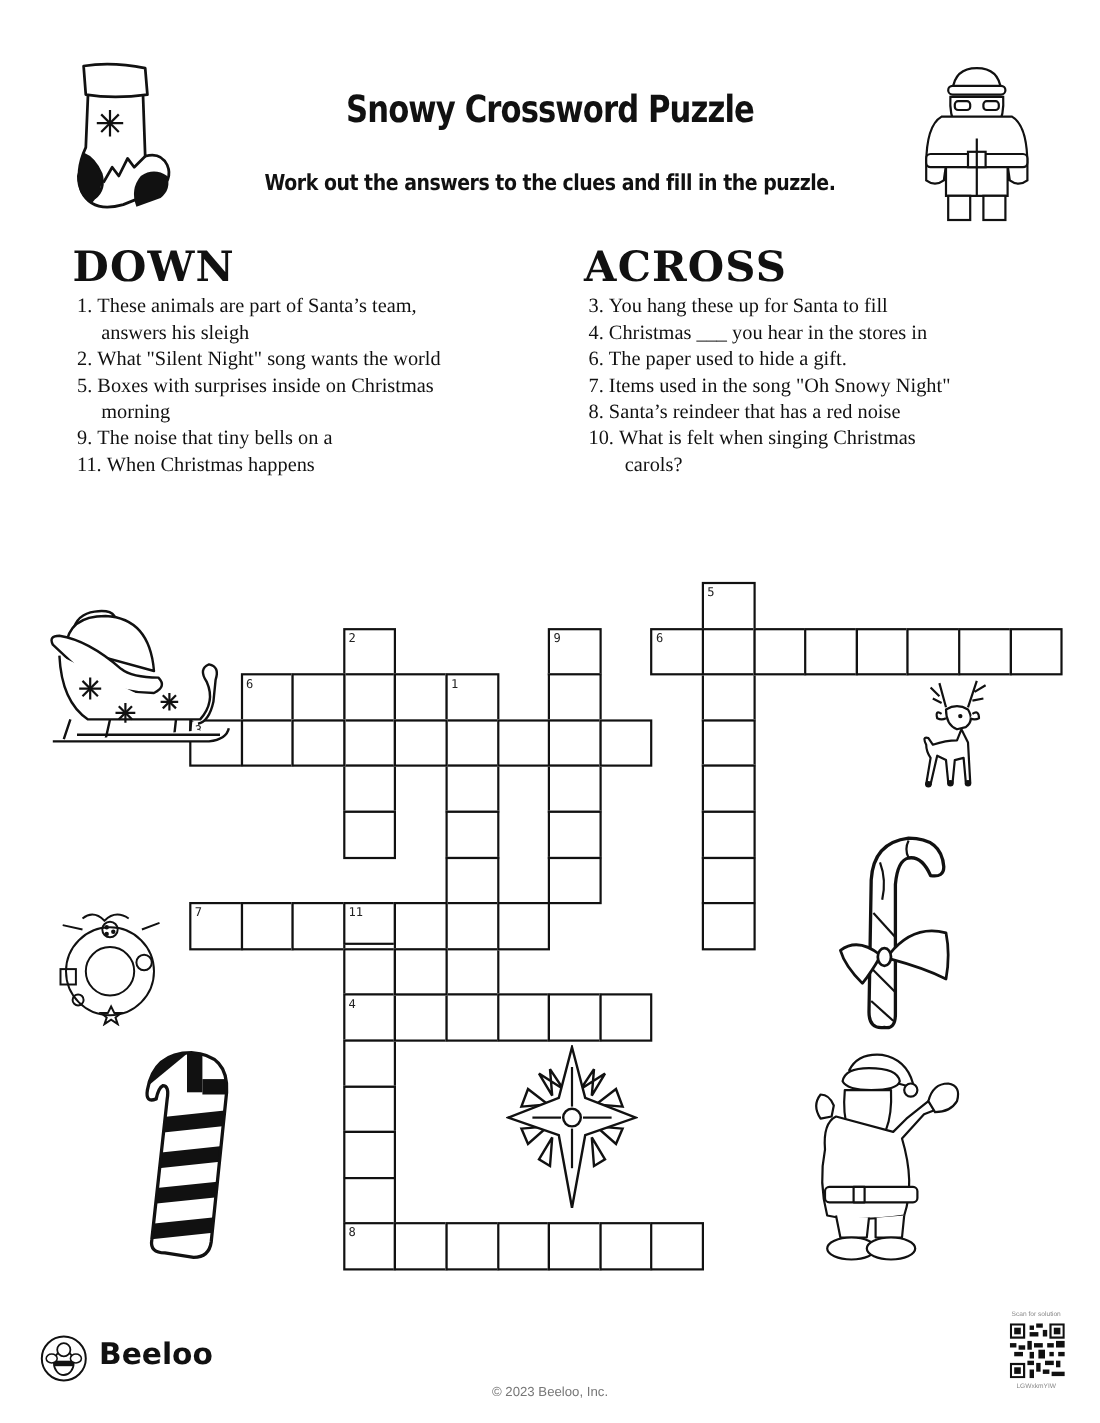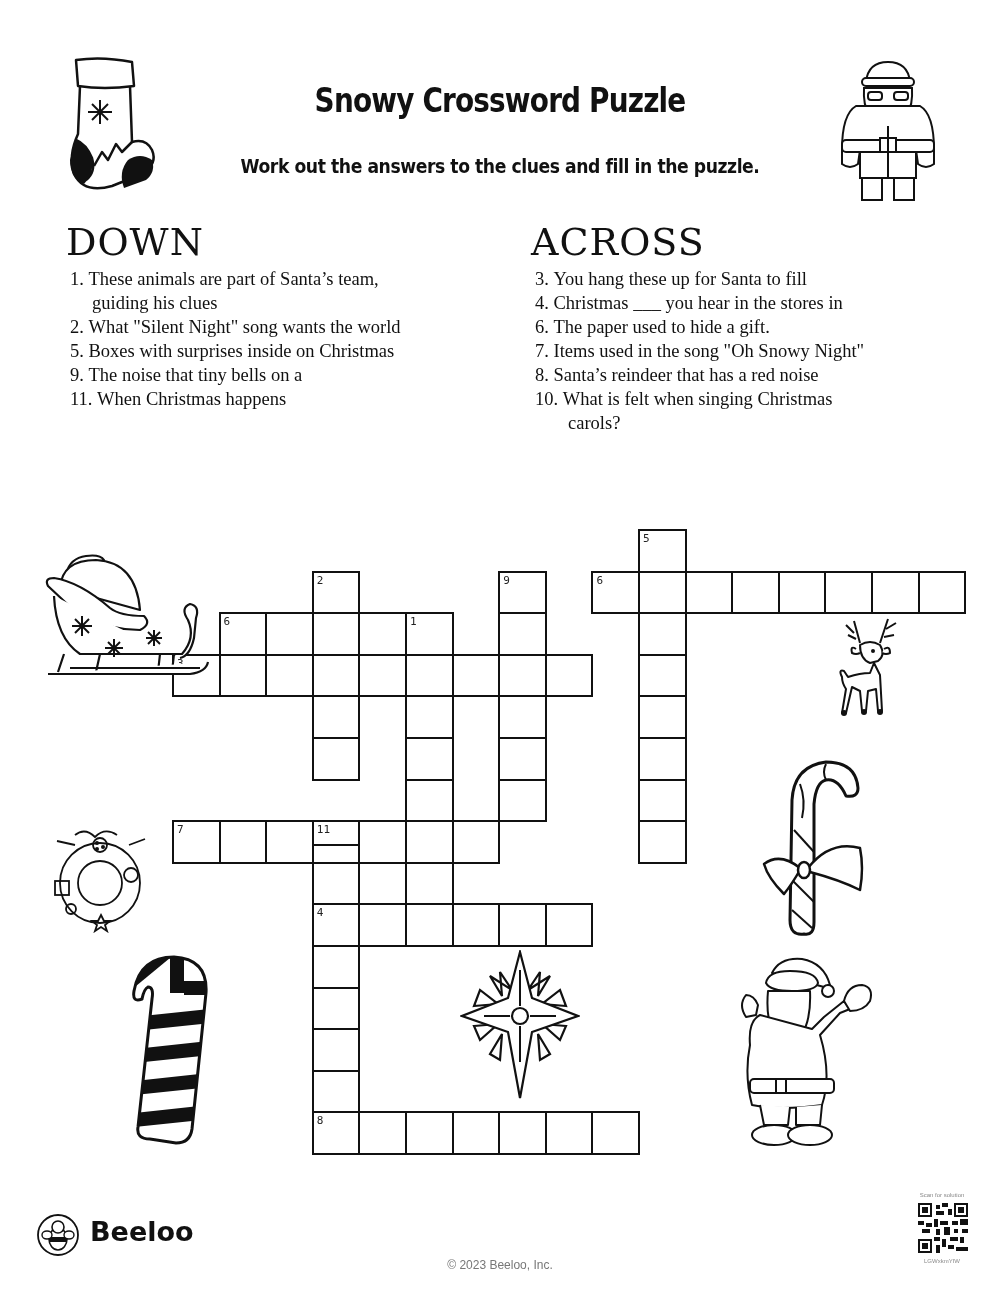--- a/index.html
+++ b/index.html
@@ -9,21 +9,21 @@
     left:0; width:1000px; top:80px; text-align:center;
     font-family:"DejaVu Sans", sans-serif; font-size:34px; font-weight:bold;
     letter-spacing:-1px; transform:scaleX(0.82); transform-origin:50% 50%;
   }
   .subtitle {
     left:0; width:1000px; top:154px; text-align:center;
     font-family:"DejaVu Sans", sans-serif; font-size:20px; font-weight:bold;
     letter-spacing:-0.5px; transform:scaleX(0.86); transform-origin:50% 50%;
   }
   .section-head {
-    font-family:"DejaVu Serif", serif; font-size:38px; font-weight:normal;
+    font-family:"DejaVu Serif", serif; font-size:38px; font-weight:bold;
     letter-spacing:1px; line-height:40px;
   }
   .clue-list { font-family:"Liberation Serif", serif; font-size:18.5px; line-height:24px; color:#111; }
   .clue { display:flex; }
   .clue .num { white-space:pre; }
   .clue .txt { flex:1; }
   .cell {
     position:absolute; box-sizing:border-box; border:2.2px solid #111; background:#fff;
   }
   .cell .n {
@@ -76,33 +76,34 @@
   <line x1="56" y1="68" x2="56" y2="120" stroke="#111" stroke-width="2"></line>
 </svg>
 
 <div class="abs section-head" style="left:66px;top:222px">DOWN</div>
 <div class="abs clue-list" style="left:70px;top:267px;width:400px">
   <div>
     <div class="clue">
         <span class="num">1. </span>
         <span class="txt">These animals are part of Santa’s team,</span>
       </div>
-    <div style="padding-left:22px">guiding his clues</div>
+    <div style="padding-left:22px">answers his sleigh</div>
   </div>
   <div>
     <div class="clue">
         <span class="num">2. </span>
         <span class="txt">What "Silent Night" song wants the world</span>
       </div>
   </div>
   <div>
     <div class="clue">
         <span class="num">5. </span>
         <span class="txt">Boxes with surprises inside on Christmas</span>
       </div>
+    <div style="padding-left:22px">morning</div>
   </div>
   <div>
     <div class="clue">
         <span class="num">9. </span>
         <span class="txt">The noise that tiny bells on a</span>
       </div>
   </div>
   <div>
     <div class="clue">
         <span class="num">11. </span>
@@ -207,21 +208,21 @@
     <div class="cell" style="left: 218.6px; top: 653.8px; width: 48.6px; height: 43.6px; pointer-events: auto;"></div>
     <div class="cell" style="left: 265.2px; top: 653.8px; width: 48.6px; height: 43.6px; pointer-events: auto;"></div>
     <div class="cell" style="left: 358.4px; top: 653.8px; width: 48.6px; height: 43.6px; pointer-events: auto;"></div>
     <div class="cell" style="left: 451.6px; top: 653.8px; width: 48.6px; height: 43.6px; pointer-events: auto;"></div>
     <div class="cell" style="left: 544.8px; top: 653.8px; width: 48.6px; height: 43.6px; pointer-events: auto;"></div>
     <div class="cell" style="left: 172px; top: 820.2px; width: 48.6px; height: 43.6px; pointer-events: auto;">
       <span class="n">7</span>
     </div>
     <div class="cell" style="left: 218.6px; top: 820.2px; width: 48.6px; height: 43.6px; pointer-events: auto;"></div>
     <div class="cell" style="left: 265.2px; top: 820.2px; width: 48.6px; height: 43.6px; pointer-events: auto;"></div>
-    <div class="cell" style="left: 311.8px; top: 820.2px; width: 48.6px; height: 26px; pointer-events: auto;">
+    <div class="cell" style="left: 311.8px; top: 820.2px; width: 48.6px; height: 39px; pointer-events: auto;">
       <span class="n">11</span>
     </div>
     <div class="cell" style="left: 358.4px; top: 820.2px; width: 48.6px; height: 43.6px; pointer-events: auto;"></div>
     <div class="cell" style="left: 451.6px; top: 820.2px; width: 48.6px; height: 43.6px; pointer-events: auto;"></div>
     <div class="cell" style="left: 311.8px; top: 861.8px; width: 48.6px; height: 43.6px; pointer-events: auto;"></div>
     <div class="cell" style="left: 311.8px; top: 903.4px; width: 48.6px; height: 43.6px; pointer-events: auto;">
       <span class="n">4</span>
     </div>
     <div class="cell" style="left: 311.8px; top: 945px; width: 48.6px; height: 43.6px; pointer-events: auto;"></div>
     <div class="cell" style="left: 311.8px; top: 986.6px; width: 48.6px; height: 43.6px; pointer-events: auto;"></div>

